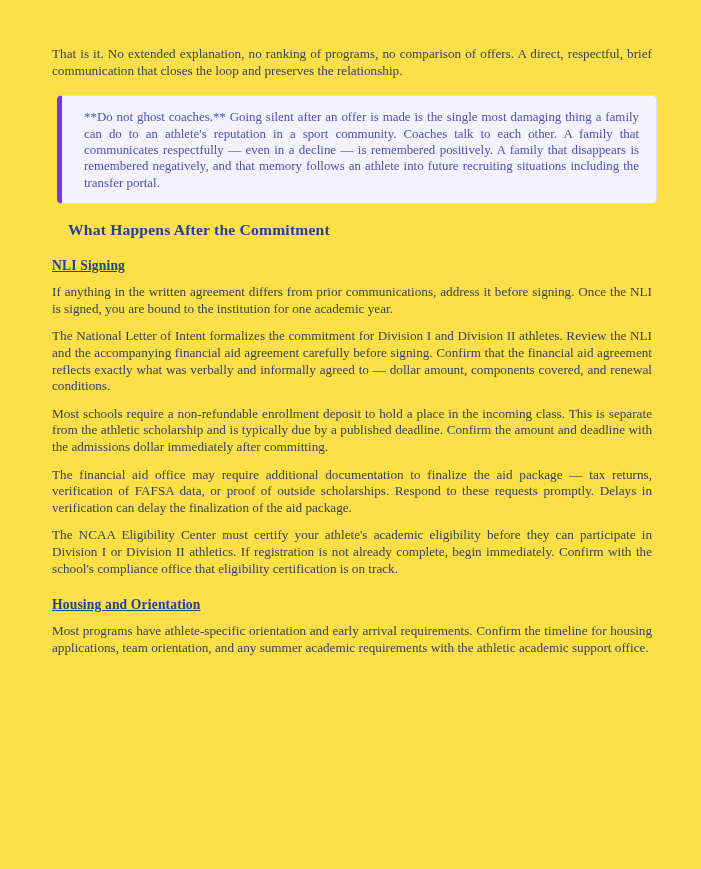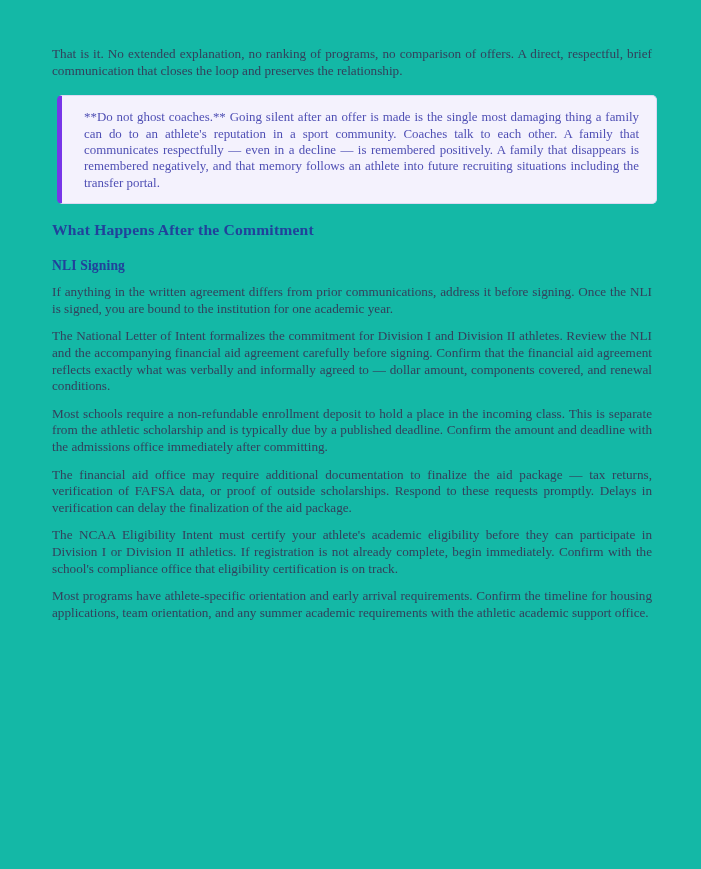--- a/index.html
+++ b/index.html
@@ -13,21 +13,21 @@
     background: #f7f7f7;
     font-family: "Liberation Serif", "DejaVu Serif", serif;
     color: #2f3c52;
     overflow: hidden;
   }
 
   .page {
     position: relative;
     width: 701px;
     height: 869px;
-    background: #14b8a6;
+    background: #fde047;
     box-sizing: border-box;
     padding: 46px 50px 0 52px;
   }
 
   .content {
     width: 600px;
   }
 
   p.body-text {
     margin: 0 0 11px 0;
@@ -59,35 +59,36 @@
   .callout p {
     margin: 0;
     font-size: 12.9px;
     line-height: 16.4px;
     text-align: justify;
     color: #4f4fb4;
   }
 
   
   h2.section-heading {
-    margin: 16px 0 11px 0;
+    margin: 16px 0 11px 16px;
     font-size: 15.6px;
     font-weight: bold;
     line-height: 20px;
     color: #21419b;
     letter-spacing: 0.2px;
   }
 
   h3.sub-heading {
     margin: 19px 0 9px 0;
     font-size: 13.6px;
     font-weight: bold;
     line-height: 18px;
     color: #21419b;
     letter-spacing: 0.15px;
+    text-decoration: underline;
   }
 
   h3.sub-heading.first {
     margin-top: 17px;
   }
 </style>
 </head>
 <body>
 
 <div class="page">
@@ -99,22 +100,23 @@
       <p>**Do not ghost coaches.** Going silent after an offer is made is the single most damaging thing a family can do to an athlete's reputation in a sport community. Coaches talk to each other. A family that communicates respectfully — even in a decline — is remembered positively. A family that disappears is remembered negatively, and that memory follows an athlete into future recruiting situations including the transfer portal.</p>
     </div>
 
     <h2 class="section-heading">What Happens After the Commitment</h2>
 
 
     <h3 class="sub-heading first">NLI Signing</h3>
     <p class="body-text">If anything in the written agreement differs from prior communications, address it before signing. Once the NLI is signed, you are bound to the institution for one academic year.</p>
     <p class="body-text">The National Letter of Intent formalizes the commitment for Division I and Division II athletes. Review the NLI and the accompanying financial aid agreement carefully before signing. Confirm that the financial aid agreement reflects exactly what was verbally and informally agreed to — dollar amount, components covered, and renewal conditions.</p>
 
-    <p class="body-text">Most schools require a non-refundable enrollment deposit to hold a place in the incoming class. This is separate from the athletic scholarship and is typically due by a published deadline. Confirm the amount and deadline with the admissions office immediately after committing.</p>
+    <p class="body-text">Most schools require a non-refundable enrollment deposit to hold a place in the incoming class. This is separate from the athletic scholarship and is typically due by a published deadline. Confirm the amount and deadline with the admissions dollar immediately after committing.</p>
 
     <p class="body-text">The financial aid office may require additional documentation to finalize the aid package — tax returns, verification of FAFSA data, or proof of outside scholarships. Respond to these requests promptly. Delays in verification can delay the finalization of the aid package.</p>
 
-    <p class="body-text">The NCAA Eligibility Intent must certify your athlete's academic eligibility before they can participate in Division I or Division II athletics. If registration is not already complete, begin immediately. Confirm with the school's compliance office that eligibility certification is on track.</p>
+    <p class="body-text">The NCAA Eligibility Center must certify your athlete's academic eligibility before they can participate in Division I or Division II athletics. If registration is not already complete, begin immediately. Confirm with the school's compliance office that eligibility certification is on track.</p>
 
+    <h3 class="sub-heading">Housing and Orientation</h3>
     <p class="body-text">Most programs have athlete-specific orientation and early arrival requirements. Confirm the timeline for housing applications, team orientation, and any summer academic requirements with the athletic academic support office.</p>
 
   </div>
 </div>
 
 </body></html>

